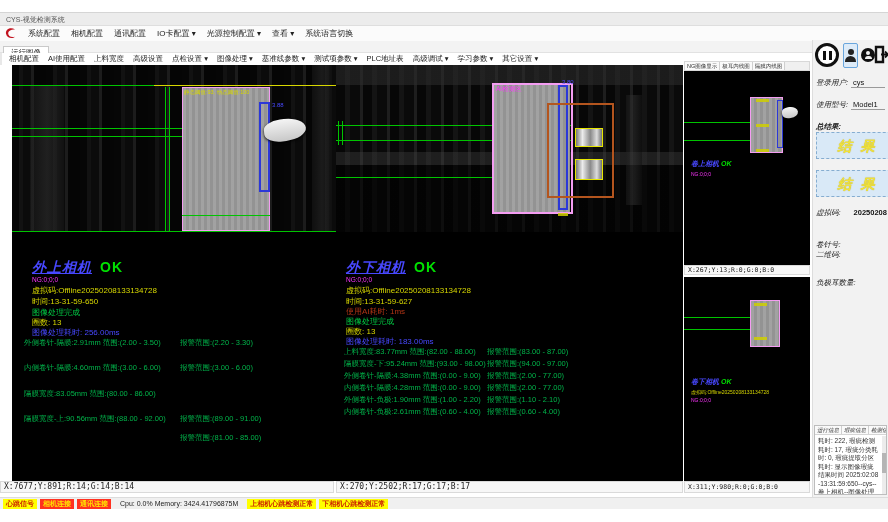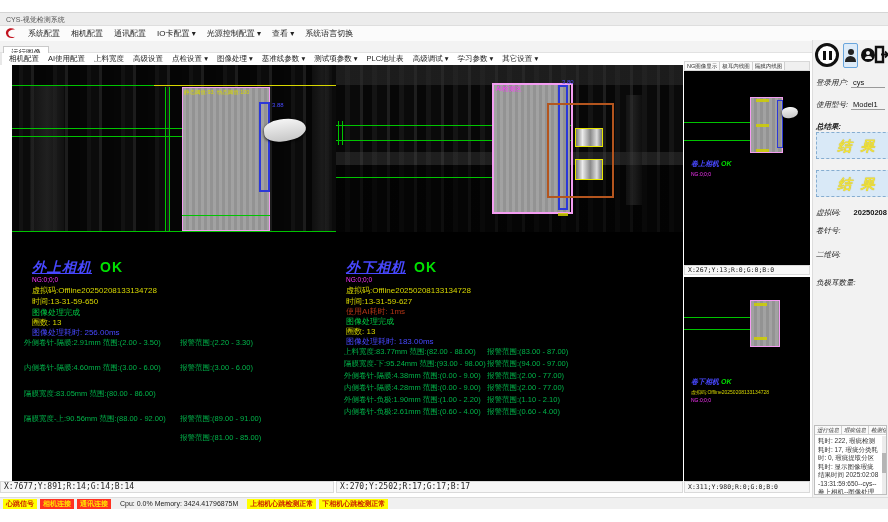--- a/index.html
+++ b/index.html
@@ -325,21 +325,21 @@
     <div class="rp-row" style="top:82px;font-weight:bold;">
       <span>总结果:</span>
     </div>
 
     <div class="result-box" style="top:92px;">结果</div>
     <div class="result-box" style="top:130px;">结果</div>
 
     <div class="rp-row" style="top:168px;">
       <span>虚拟码:</span><span class="rp-val2">20250208</span>
     </div>
-    <div class="rp-row" style="top:186px;">
+    <div class="rp-row" style="top:200px;">
       <span>卷针号:</span>
     </div>
     <div class="rp-row" style="top:210px;">
       <span>二维码:</span>
     </div>
     <div class="rp-row" style="top:238px;">
       <span>负极耳数量:</span>
     </div>
 
     <div class="info-panel" style="left:1px;top:385px;width:73px;height:70px;">

